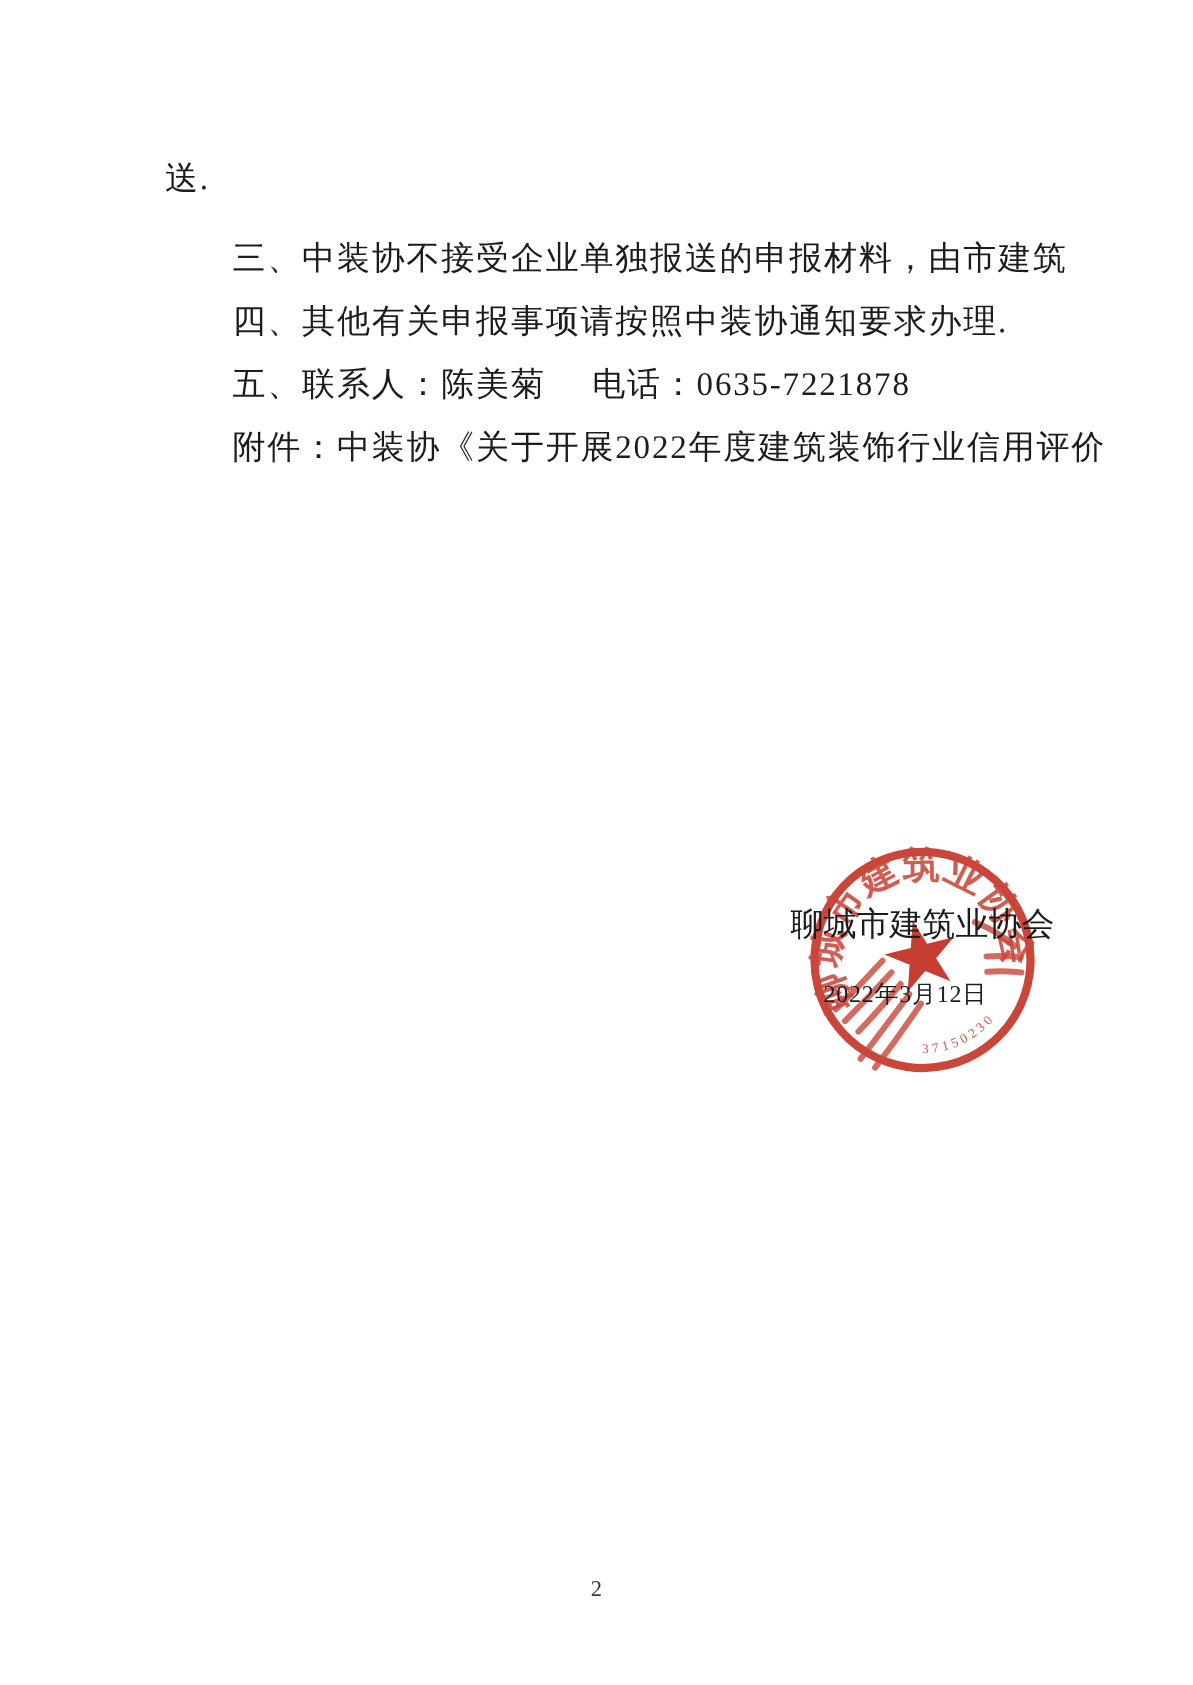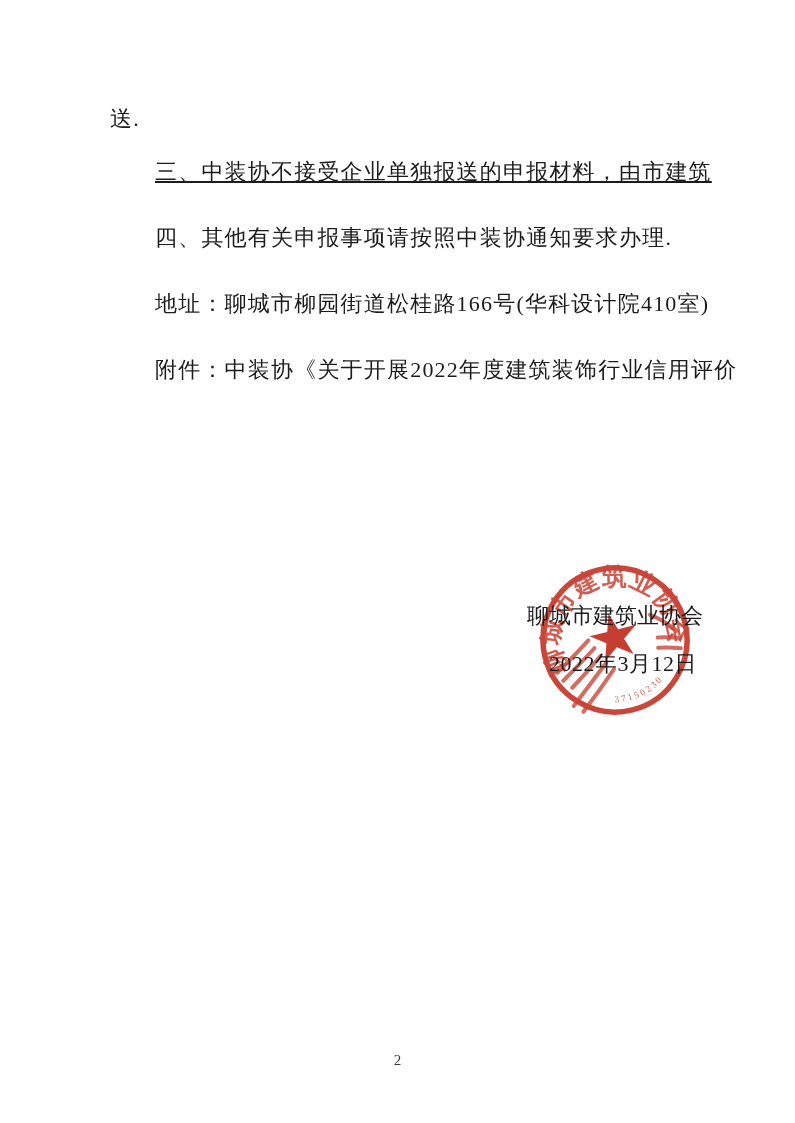--- a/index.html
+++ b/index.html
@@ -16,22 +16,22 @@
   }
   .content {
     position: absolute;
     left: 110px; top: 98px; width: 625px;
     font-size: 22px;
     line-height: 42px;
     letter-spacing: 1.2px;
     color: #1c1c1c;
   }
   .line { height: 42px; white-space: nowrap; }
-  .line.indent { padding-left: 45px; margin-top: 24px; }
-  .line.gap-before { margin-top: 11px; text-decoration: underline; }
+  .line.indent { padding-left: 45px; }
+  .line.gap-before { margin-top: 11px; }
   .hgap { display: inline-block; width: 31px; }
 
   .seal {
     position: absolute;
     left: 537px; top: 562px;
     width: 156px; height: 156px;
     z-index: 1;
   }
   .seal svg { width: 156px; height: 156px; display: block; }
 
@@ -39,21 +39,21 @@
     position: absolute;
     left: 527px; top: 603px;
     font-size: 22px; letter-spacing: 0px;
     color: #1c1c1c; z-index: 2;
     white-space: nowrap;
     line-height: 26px;
   }
   .sign-date {
     position: absolute;
     left: 549px; top: 651px;
-    font-size: 22px; letter-spacing: 0.5px;
+    font-size: 16px; letter-spacing: 0.5px;
     color: #1c1c1c; z-index: 2;
     white-space: nowrap;
     line-height: 26px;
   }
   .page-number {
     position: absolute;
     left: 0; right: 0; top: 1052px;
     text-align: center;
     font-size: 15px;
     color: #3c3c3c;
@@ -61,21 +61,21 @@
 </style>
 </head>
 <body>
 
 <div class="page">
 
   <div class="content">
       <div class="line"><span>送.</span></div>
       <div class="line indent gap-before"><span>三、中装协不接受企业单独报送的申报材料，由市建筑</span></div>
       <div class="line indent"><span>四、其他有关申报事项请按照中装协通知要求办理.</span></div>
-      <div class="line indent"><span>地址：聊城市柳园街道松桂路166号(华科设计院410室)</span></div>
+      <div class="line indent"><span>五、联系人：陈美菊</span><span class="hgap"></span><span>电话：0635-7221878</span></div>
       <div class="line indent"><span>附件：中装协《关于开展2022年度建筑装饰行业信用评价</span></div>
     </div>
 
   <div class="seal">
     <svg viewBox="0 0 156 156" xmlns="http://www.w3.org/2000/svg">
       <defs>
         <path id="arcTop" d="M 28.2 101.2 A 55 55 0 1 1 127.8 101.2" fill="none"></path>
         <path id="arcBottom" d="M 38.1 125.5 A 62 62 0 0 0 117.9 125.5" fill="none"></path>
       </defs>
       <g transform="rotate(-14 78 78)" opacity="0.92">

